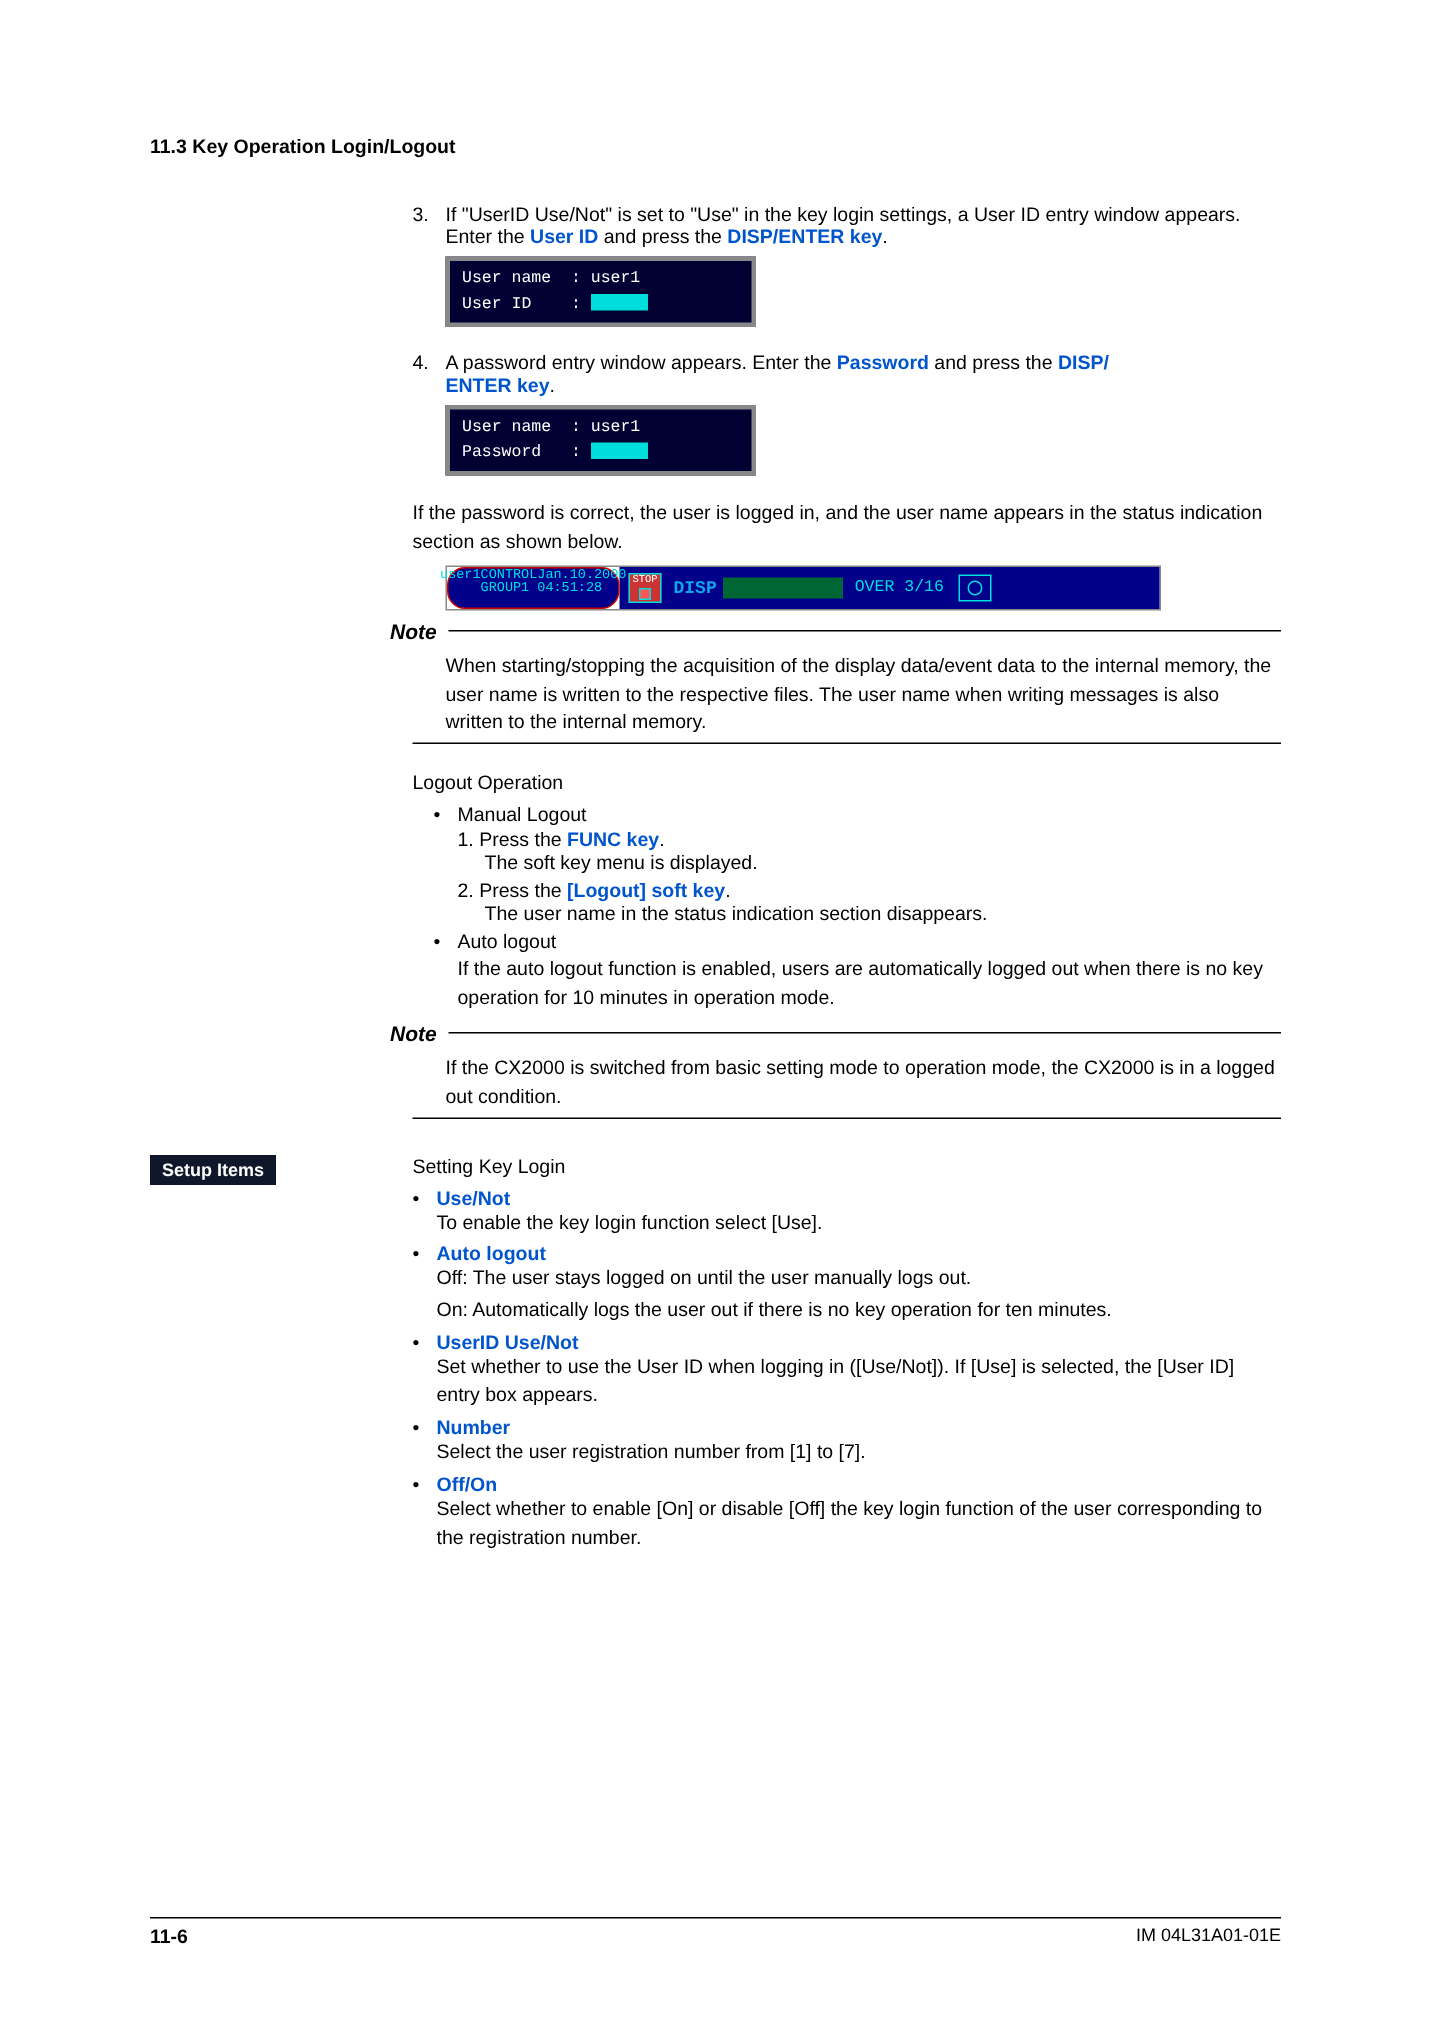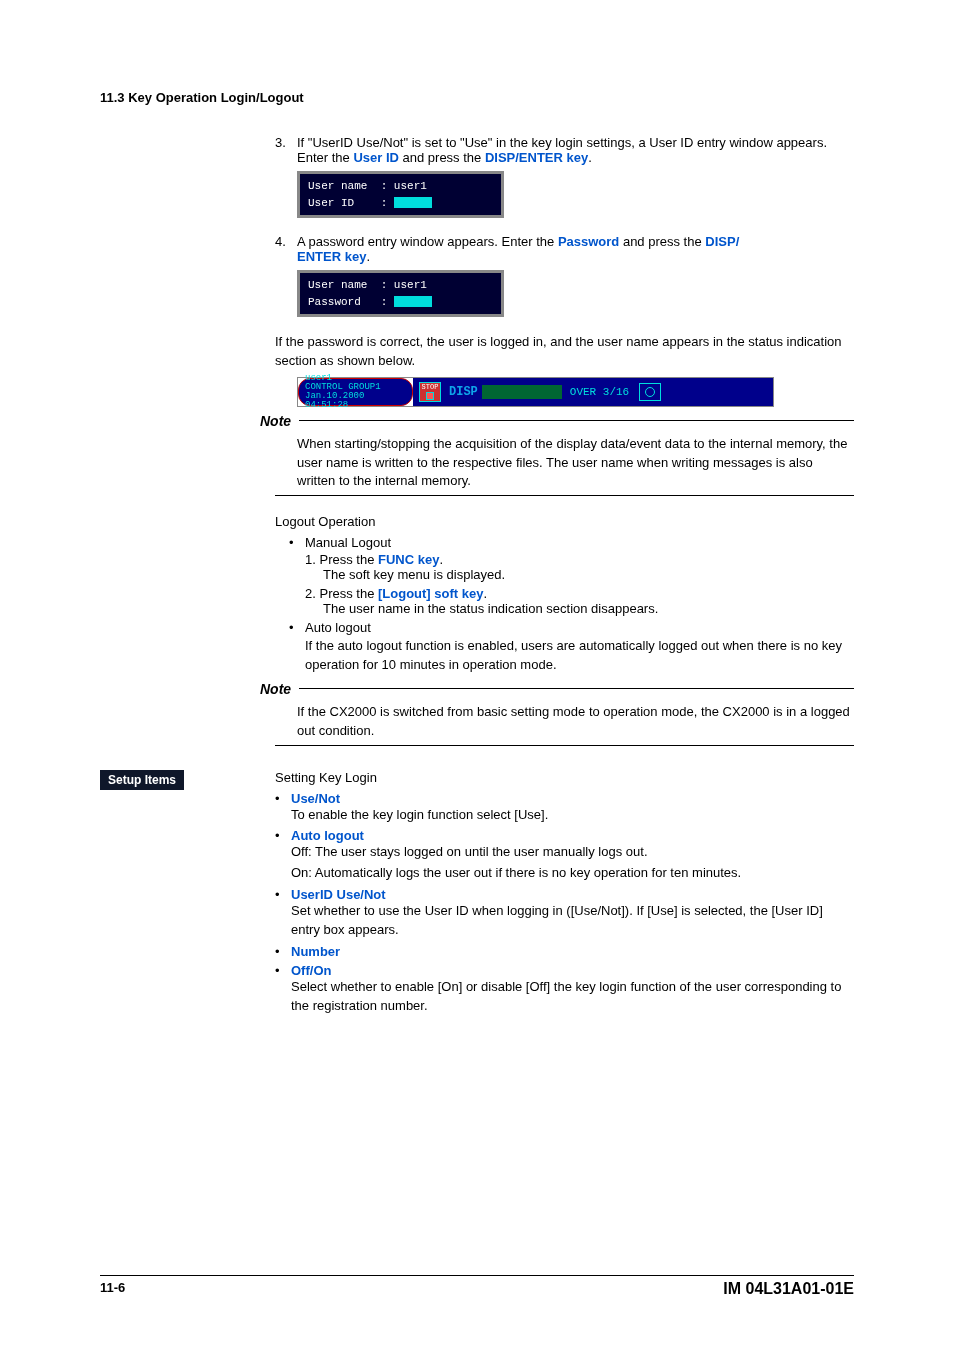--- a/index.html
+++ b/index.html
@@ -69,21 +69,20 @@
     border: 1px solid #888;
   }
   .status-left {
     background: #00008b;
     color: #00dddd;
     padding: 0 6px;
     width: 115px;
     font-size: 9px;
     line-height: 1.0;
     display: flex;
-    flex-direction: column;
     justify-content: center;
     position: relative;
     border: 1px solid #cc0000;
     border-radius: 12px;
     box-sizing: border-box;
   }
   .status-mid {
     background: #00008b;
     display: flex;
     align-items: center;
@@ -228,22 +227,22 @@
     padding-top: 4px;
     display: flex;
     justify-content: space-between;
     font-size: 11px;
   }
   .footer .pnum {
     font-weight: bold;
     font-size: 13px;
   }
   .footer .docid {
-    font-weight: bold;
-    font-size: 16px;
+    font-weight: normal;
+    font-size: 12px;
     margin-left: 48px;
   }
   .indent-after {
     line-height: 1.45;
     margin-bottom: 6px;
   }
 </style>
 </head>
 <body>
 
@@ -360,20 +359,21 @@
     <div class="setting-bullet">
       <span class="dot">•</span>
       <span class="label blue">UserID Use/Not</span>
     </div>
     <div class="setting-body">Set whether to use the User ID when logging in ([Use/Not]).  If [Use] is selected, the [User ID] entry box appears.</div>
 
     <div class="setting-bullet">
       <span class="dot">•</span>
       <span class="label blue">Number</span>
     </div>
+    <div class="setting-body">Select the user registration number from [1] to [7].</div>
 
     <div class="setting-bullet">
       <span class="dot">•</span>
       <span class="label blue">Off/On</span>
     </div>
     <div class="setting-body">Select whether to enable [On] or disable [Off] the key login function of the user corresponding to the registration number.</div>
   </div>
 
   <div class="footer">
     <span class="pnum">11-6</span>

